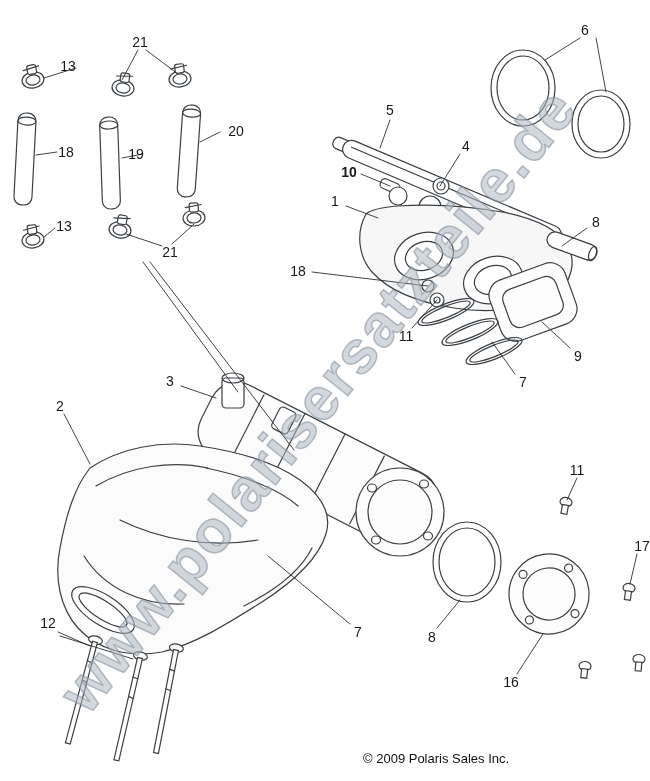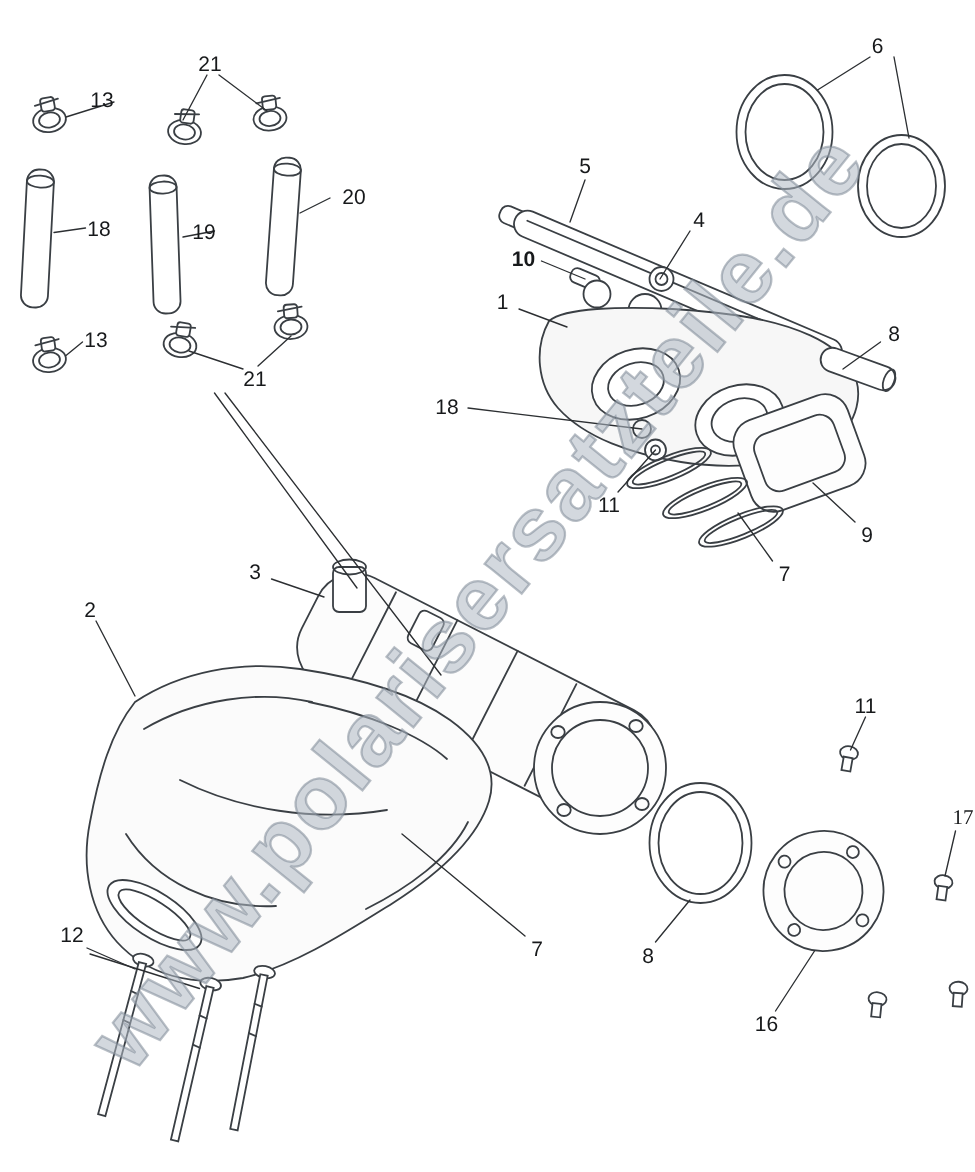--- a/index.html
+++ b/index.html
@@ -254,16 +254,17 @@
       <span class="callout" style="left: 406px; top: 336px;">11</span>
       <span class="callout" style="left: 578px; top: 356px;">9</span>
       <span class="callout" style="left: 523px; top: 382px;">7</span>
       <span class="callout" style="left: 170px; top: 381px;">3</span>
       <span class="callout" style="left: 60px; top: 406px;">2</span>
       <span class="callout" style="left: 358px; top: 632px;">7</span>
       <span class="callout" style="left: 48px; top: 623px;">12</span>
       <span class="callout" style="left: 432px; top: 637px;">8</span>
       <span class="callout" style="left: 511px; top: 682px;">16</span>
       <span class="callout" style="left: 577px; top: 470px;">11</span>
-      <span class="callout" style="left: 642px; top: 546px; font-family: Liberation Serif, serif;">17</span>
+      <span class="callout" style="left: 642px; top: 546px;">17</span>
     </div>
 
+  <div class="copyright">© 2009 Polaris Sales Inc.</div>
 </div>
 
 </body></html>

